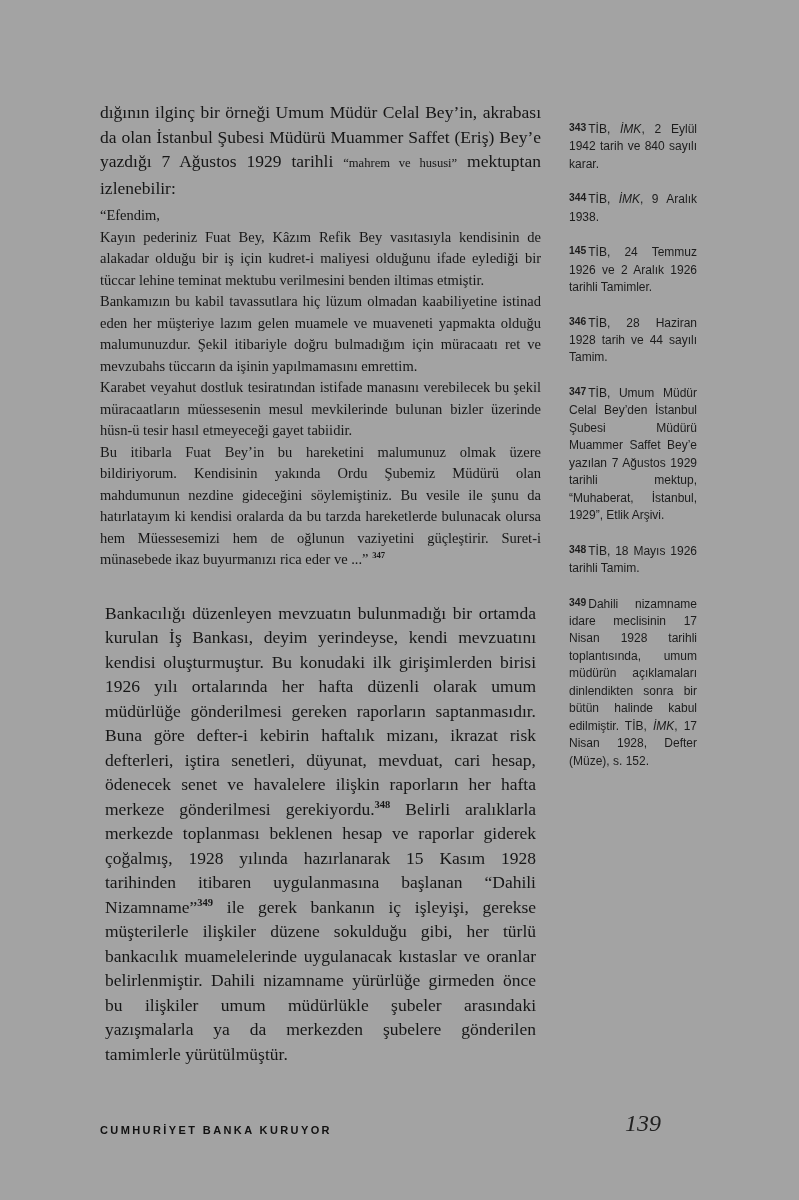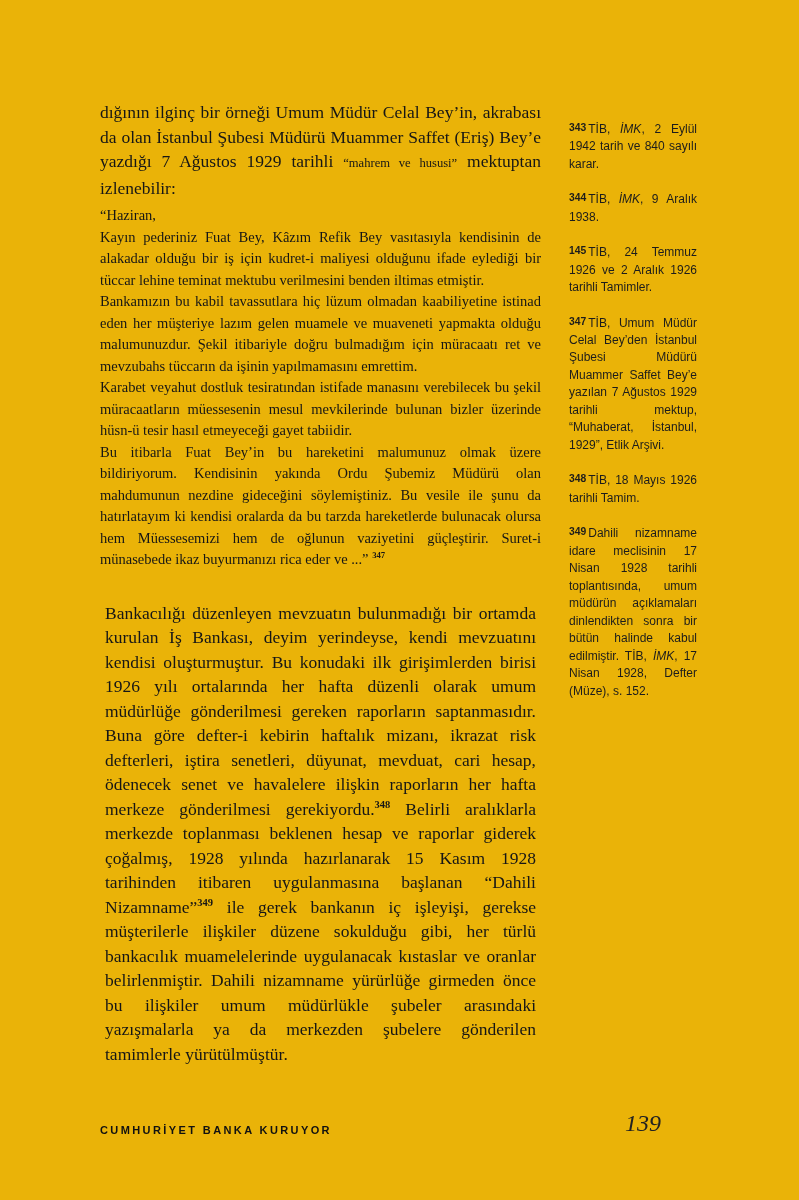--- a/index.html
+++ b/index.html
@@ -1,18 +1,18 @@
 <!DOCTYPE html>
 <html lang="tr"><head>
 <meta charset="utf-8">
 <style>
   html,body{margin:0;padding:0;background:#e8e8e8;}
   .page{
     position:relative;width:799px;height:1200px;margin:0 auto;
-    background:#eab308;overflow:hidden;
+    background:#a3a3a3;overflow:hidden;
     font-family:"Liberation Serif","DejaVu Serif",serif;color:#161616;
     -webkit-font-smoothing:antialiased;
   }
   
   .main-col{position:absolute;left:100px;top:100px;width:441px;}
   .intro{margin:0;font-size:17.5px;line-height:24.5px;text-align:justify;}
   .intro .small{font-size:0.72em;}
   .letter{margin-top:5px;}
   .letter p{margin:0;font-size:14.5px;line-height:21.5px;text-align:justify;}
   .body-par{margin:5px;margin-top:30px;font-size:17.5px;line-height:24.5px;text-align:justify;}
@@ -40,34 +40,35 @@
 </style>
 </head>
 <body>
 
 <div class="page">
 
   <main class="main-col">
     <p class="intro"><span>dığının ilginç bir örneği Umum Müdür Celal Bey’in, akrabası da olan İstanbul Şubesi Müdürü Muammer Saffet (Eriş) Bey’e yazdığı 7 Ağustos 1929 tarihli </span><span class="small">“mahrem ve hususi”</span><span> mektuptan izlenebilir:</span></p>
 
     <div class="letter">
-        <p><span>“Haziran,</span></p>
+        <p><span>“Efendim,</span></p>
         <p><span>Kayın pederiniz Fuat Bey, Kâzım Refik Bey vasıtasıyla kendisinin de alakadar olduğu bir iş için kudret-i maliyesi olduğunu ifade eylediği bir tüccar lehine teminat mektubu verilmesini benden iltimas etmiştir.</span></p>
         <p><span>Bankamızın bu kabil tavassutlara hiç lüzum olmadan kaabiliyetine istinad eden her müşteriye lazım gelen muamele ve muaveneti yapmakta olduğu malumunuzdur. Şekil itibariyle doğru bulmadığım için müracaatı ret ve mevzubahs tüccarın da işinin yapılmamasını emrettim.</span></p>
         <p><span>Karabet veyahut dostluk tesiratından istifade manasını verebilecek bu şekil müracaatların müessesenin mesul mevkilerinde bulunan bizler üzerinde hüsn-ü tesir hasıl etmeyeceği gayet tabiidir.</span></p>
         <p><span>Bu itibarla Fuat Bey’in bu hareketini malumunuz olmak üzere bildiriyorum. Kendisinin yakında Ordu Şubemiz Müdürü olan mahdumunun nezdine gideceğini söylemiştiniz. Bu vesile ile şunu da hatırlatayım ki kendisi oralarda da bu tarzda hareketlerde bulunacak olursa hem Müessesemizi hem de oğlunun vaziyetini güçleştirir. Suret-i münasebede ikaz buyurmanızı rica eder ve ...” </span><sup class="noteref">347</sup></p>
       </div>
 
     <p class="body-par"><span>Bankacılığı düzenleyen mevzuatın bulunmadığı bir ortamda kurulan İş Bankası, deyim yerindeyse, kendi mevzuatını kendisi oluşturmuştur. Bu konudaki ilk girişimlerden birisi 1926 yılı ortalarında her hafta düzenli olarak umum müdürlüğe gönderilmesi gereken raporların saptanmasıdır. Buna göre defter-i kebirin haftalık mizanı, ikrazat risk defterleri, iştira senetleri, düyunat, mevduat, cari hesap, ödenecek senet ve havalelere ilişkin raporların her hafta merkeze gönderilmesi gerekiyordu.</span><sup class="noteref">348</sup><span> Belirli aralıklarla merkezde toplanması beklenen hesap ve raporlar giderek çoğalmış, 1928 yılında hazırlanarak 15 Kasım 1928 tarihinden itibaren uygulanmasına başlanan “Dahili Nizamname”</span><sup class="noteref">349</sup><span> ile gerek bankanın iç işleyişi, gerekse müşterilerle ilişkiler düzene sokulduğu gibi, her türlü bankacılık muamelelerinde uygulanacak kıstaslar ve oranlar belirlenmiştir. Dahili nizamname yürürlüğe girmeden önce bu ilişkiler umum müdürlükle şubeler arasındaki yazışmalarla ya da merkezden şubelere gönderilen tamimlerle yürütülmüştür.</span></p>
   </main>
 
   <aside class="side-col">
       <p class="footnote"><span class="fn-num">343</span><span>TİB, </span><span class="italic">İMK</span><span>, 2 Eylül 1942 tarih ve 840 sayılı karar.</span></p>
       <p class="footnote"><span class="fn-num">344</span><span>TİB, </span><span class="italic">İMK</span><span>, 9 Aralık 1938.</span></p>
       <p class="footnote"><span class="fn-num">145</span><span>TİB, 24 Temmuz 1926 ve 2 Aralık 1926 tarihli Tamimler.</span></p>
+      <p class="footnote"><span class="fn-num">346</span><span>TİB, 28 Haziran 1928 tarih ve 44 sayılı Tamim.</span></p>
       <p class="footnote"><span class="fn-num">347</span><span>TİB, Umum Müdür Celal Bey’den İstanbul Şubesi Müdürü Muammer Saffet Bey’e yazılan 7 Ağustos 1929 tarihli mektup, “Muhaberat, İstanbul, 1929”, Etlik Arşivi.</span></p>
       <p class="footnote"><span class="fn-num">348</span><span>TİB, 18 Mayıs 1926 tarihli Tamim.</span></p>
       <p class="footnote"><span class="fn-num">349</span><span>Dahili nizamname idare meclisinin 17 Nisan 1928 tarihli toplantısında, umum müdürün açıklamaları dinlendikten sonra bir bütün halinde kabul edilmiştir. TİB, </span><span class="italic">İMK</span><span>, 17 Nisan 1928, Defter (Müze), s. 152.</span></p>
     </aside>
 
   <div class="running-header">CUMHURİYET BANKA KURUYOR</div>
 
   <div class="page-number">139</div>
 
 </div>

